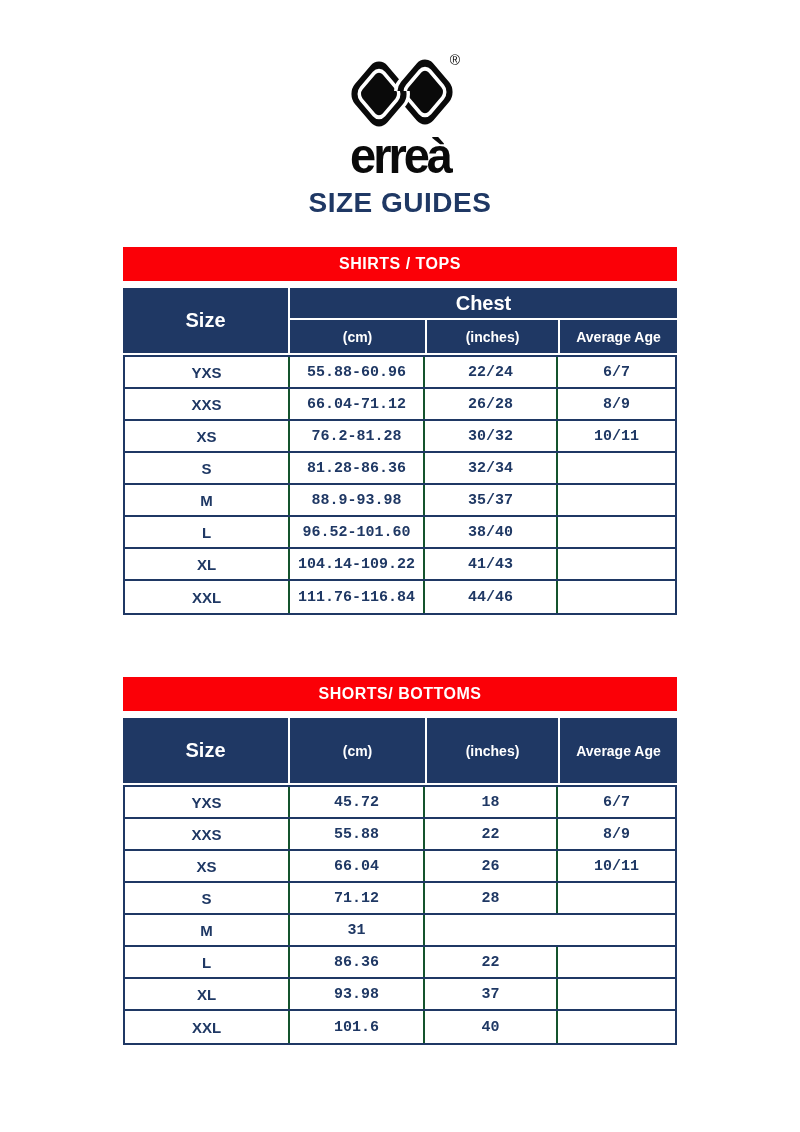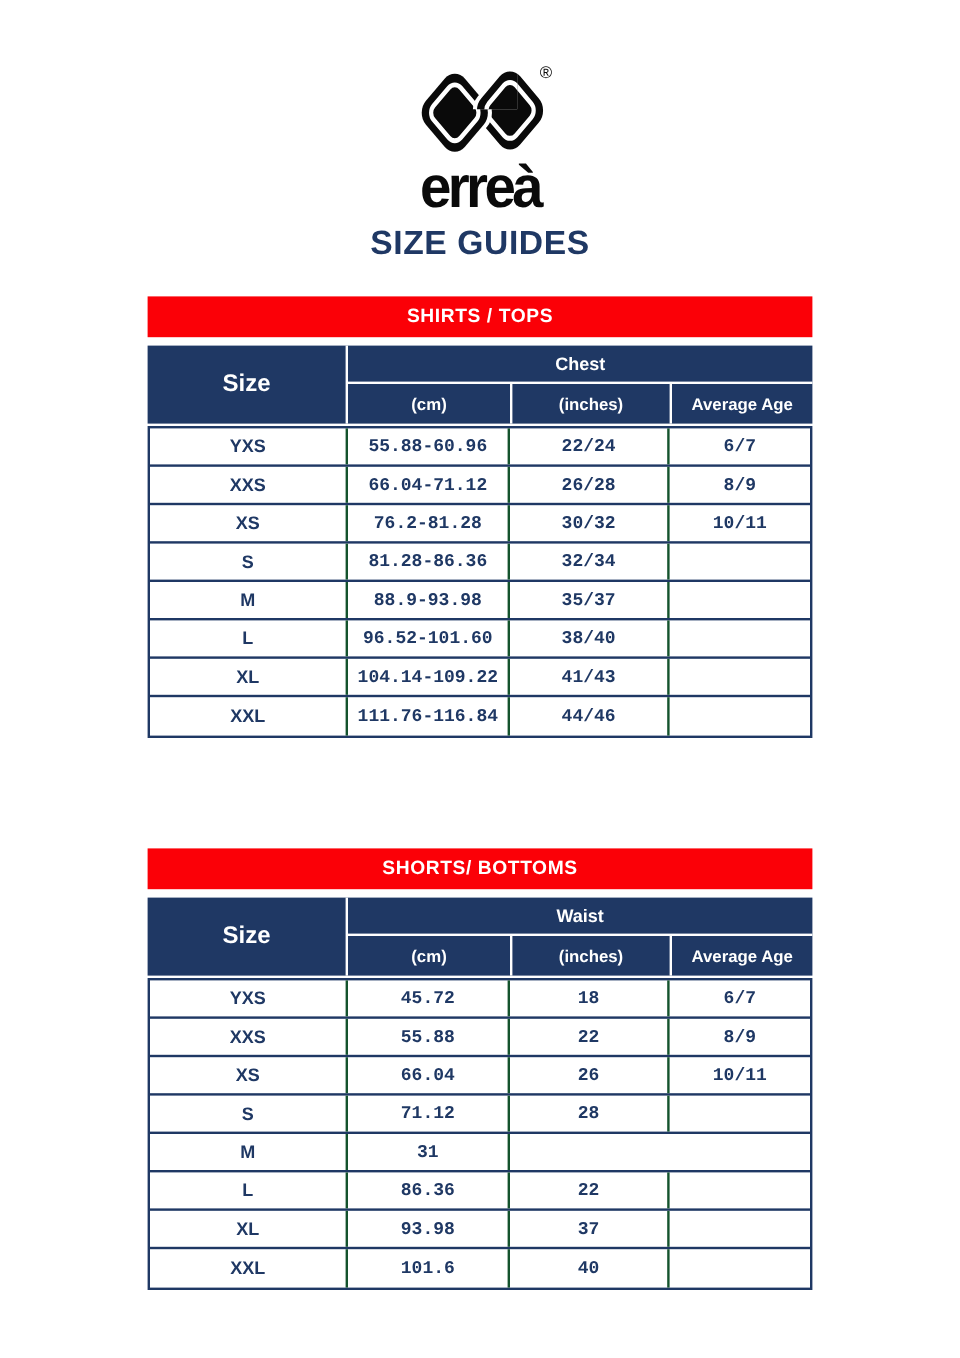--- a/index.html
+++ b/index.html
@@ -15,42 +15,42 @@
   .wordmark {
     font-size:47px; font-weight:bold; color:#0a0a0a;
     letter-spacing:-3px; line-height:0.92; margin-top:-4px;
     transform:scaleY(1.05);
   }
   .page-title {
     font-size:28px; font-weight:bold; color:#1f3864;
     letter-spacing:0.5px; margin-top:10px;
   }
   .tables-wrap { width:554px; margin:28px auto 0 auto; }
-  .size-table { margin-bottom:92px;border-radius:25px; }
+  .size-table { margin-bottom:62px;border-radius:25px; }
   .banner {
     height:34px; background:#fb0007; color:#ffffff;
     display:flex; align-items:center; justify-content:center;
     font-size:16px; font-weight:bold; letter-spacing:0.5px;
   }
   .head-gap { height:7px; }
   .thead {
     height:65px; background:#1f3864; color:#ffffff; font-weight:bold;
     display:grid; grid-template-columns:167px 1fr;
     margin-bottom:2px;
   }
   .size-cell {
     border-right:2px solid #ffffff;
     display:flex; align-items:center; justify-content:center;
     font-size:20px;
   }
   .right-head { display:flex; flex-direction:column; }
   .span-cell {
     height:32px; border-bottom:2px solid #ffffff;
     display:flex; align-items:center; justify-content:center;
-    font-size:15px;
+    font-size:20px;
   }
   .sub-row { flex:1; display:grid; grid-template-columns:135px 133px 1fr; }
   .sub-row > div {
     display:flex; align-items:center; justify-content:center;
     font-size:14px;
   }
   .sub-row > div + div { border-left:2px solid #ffffff; }
   .tbody { border:2px solid #1f3864; }
   .trow {
     height:32px; border-bottom:2px solid #1f3864;
@@ -167,21 +167,20 @@
       </div>
     </div>
   </section>
 
   <section class="size-table">
     <div class="banner">SHORTS/ BOTTOMS</div>
     <div class="head-gap"></div>
     <div class="thead">
       <div class="size-cell">Size</div>
       <div class="right-head">
-        <div class="span-cell">Waist</div>
         <div class="sub-row">
           <div>(cm)</div>
           <div>(inches)</div>
           <div>Average Age</div>
         </div>
       </div>
     </div>
     <div class="tbody">
       <div class="trow">
         <div>YXS</div>

